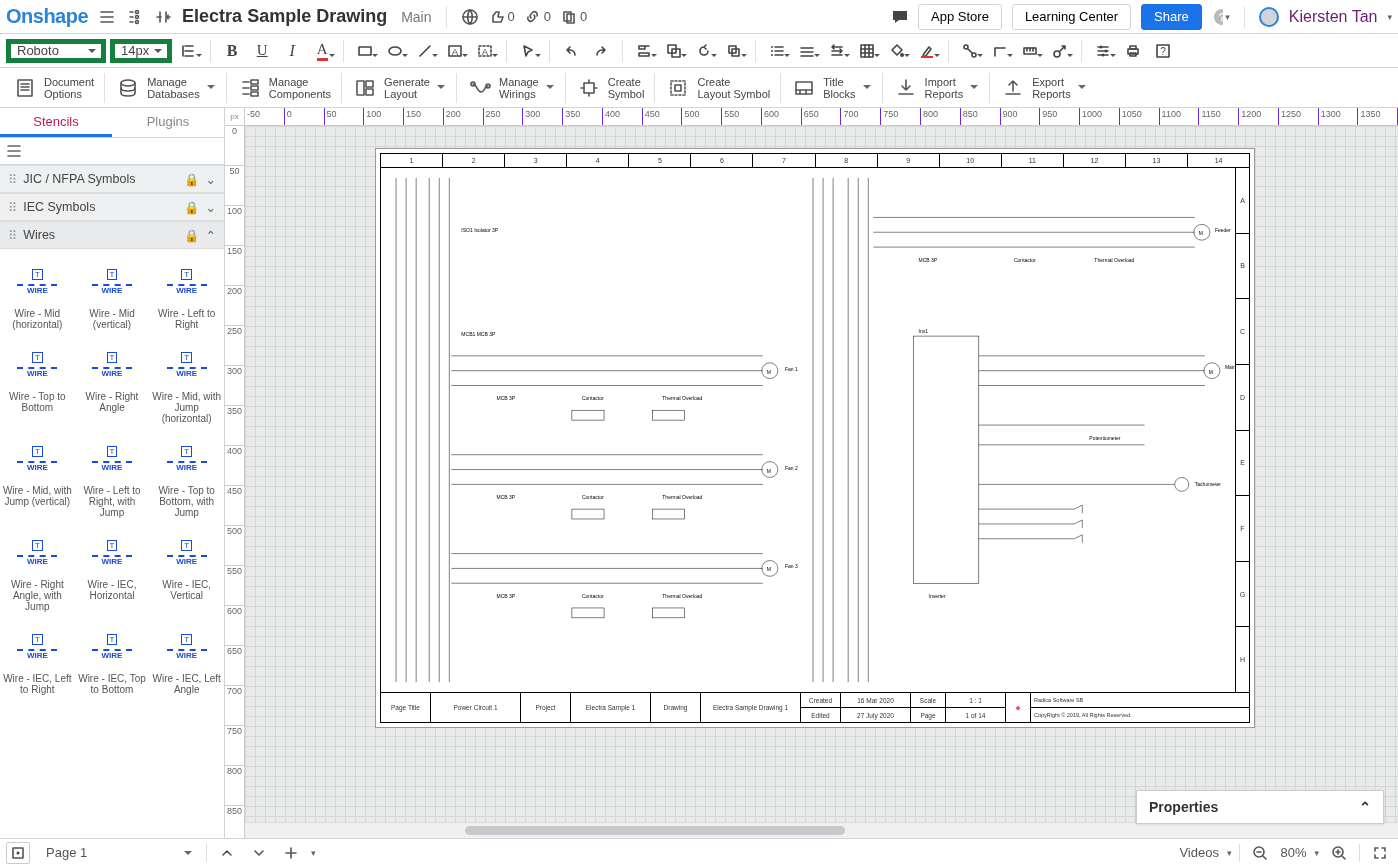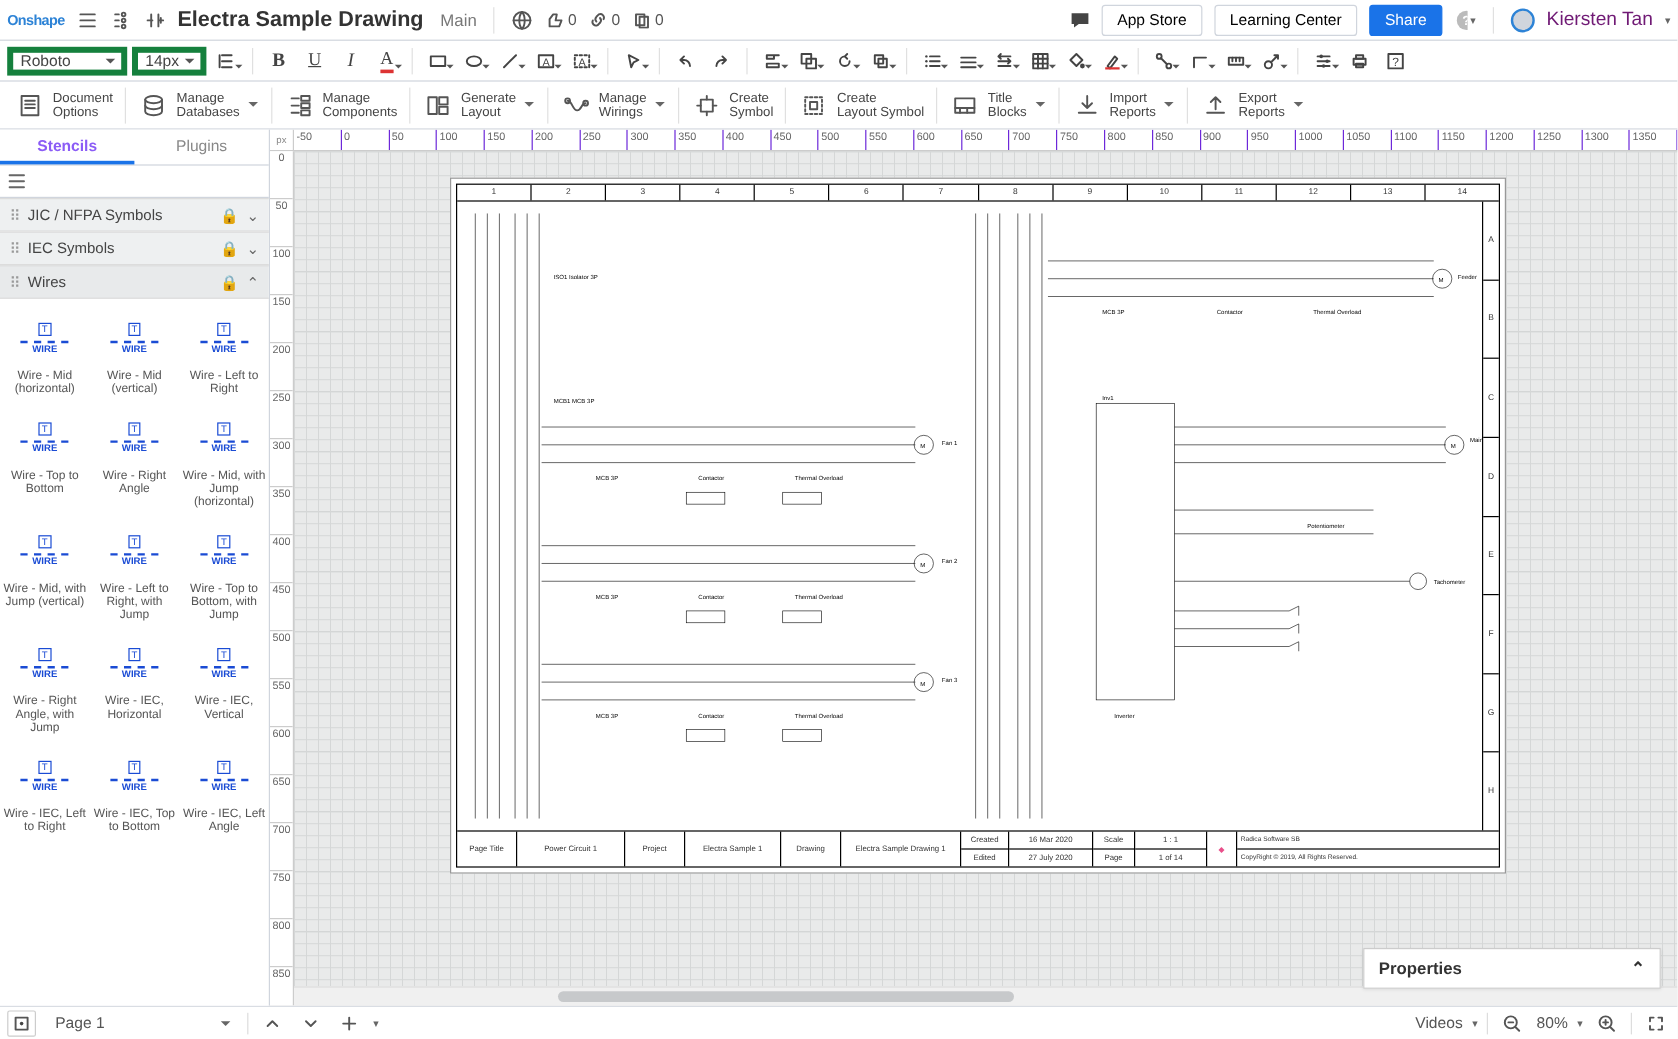--- a/index.html
+++ b/index.html
@@ -15,21 +15,21 @@
   --panel-header-bg:#f2f2f2;
   --grid-bg:#e9eaea;
   --grid-minor:#d5d7d7;
 }
 *{box-sizing:border-box;}
 html,body{margin:0;padding:0;height:100%;font-family:"Arial","Helvetica Neue",sans-serif;font-size:13px;color:var(--text);overflow:hidden;background:#fff;}
 svg{display:block;}
 
 
 .topbar{display:flex;align-items:center;height:34px;padding:0 6px;border-bottom:1px solid var(--border);gap:10px;}
-.logo{font-weight:700;font-size:12px;letter-spacing:-.5px;display:flex;align-items:baseline;}
+.logo{font-weight:700;font-size:20px;letter-spacing:-.5px;display:flex;align-items:baseline;}
 .logo .o1{color:#2d83d6;}
 .logo .rest{color:#2d83d6;}
 .tb-ico{width:18px;height:18px;display:flex;align-items:center;justify-content:center;color:#555;cursor:pointer;}
 .doc-title{font-size:18px;font-weight:700;color:#333;}
 .branch-name{font-size:14px;color:#777;margin-left:4px;}
 .topbar .spacer{flex:1;}
 .top-btn{height:26px;padding:0 12px;display:flex;align-items:center;border:1px solid var(--border);border-radius:3px;background:#fff;font-size:13px;cursor:pointer;}
 .top-btn.primary{background:#1a73e8;border-color:#1a73e8;color:#fff;font-weight:500;}
 .stat{display:flex;align-items:center;gap:4px;color:#555;font-size:13px;}
 .avatar{width:20px;height:20px;border-radius:50%;background:#d0d5dd;border:2px solid #2d83d6;}
@@ -53,21 +53,21 @@
 .rib-item .rlabel{line-height:12px;}
 .rib-sep{width:1px;height:30px;background:#e0e0e0;margin:0 2px;}
 .rib-dd{width:10px;display:flex;align-items:center;justify-content:center;}
 .rib-dd::after{content:"";border:4px solid transparent;border-top-color:#666;margin-top:3px;}
 
 
 .body{display:flex;height:calc(100% - 34px - 34px - 40px - 28px);}
 .sidebar{width:225px;min-width:225px;border-right:1px solid var(--border);display:flex;flex-direction:column;background:#fff;}
 .side-tabs{display:flex;height:30px;border-bottom:1px solid var(--border);}
 .side-tab{flex:1;display:flex;align-items:center;justify-content:center;font-size:13px;color:#888;cursor:pointer;border-bottom:3px solid transparent;}
-.side-tab.active{color:#8b5cf6;border-bottom-color:#1a73e8;font-weight:bold;}
+.side-tab.active{color:#be185d;border-bottom-color:#1a73e8;}
 .search-row{display:flex;align-items:center;gap:6px;padding:5px 6px;border-bottom:1px solid var(--border);}
 .search-box{flex:1;height:26px;border:1px solid #ccc;border-radius:3px;display:flex;align-items:center;padding:0 6px;color:#888;gap:6px;}
 .search-box input{border:none;outline:none;flex:1;font-size:13px;}
 .cat-row{display:flex;align-items:center;height:28px;padding:0 8px;background:#eef0f1;border-bottom:1px solid #dcdcdc;border-top:1px solid #dcdcdc;font-size:12.5px;color:#444;gap:6px;cursor:pointer;}
 .cat-row .lock{margin-left:auto;color:#999;}
 .cat-row .chev{color:#666;}
 .sym-grid{flex:1;overflow:auto;padding:4px 0 8px;}
 .sym-row{display:flex;}
 .sym-cell{flex:1;display:flex;flex-direction:column;align-items:center;padding:6px 2px;font-size:10px;text-align:center;cursor:pointer;}
 .sym-thumb{width:58px;height:46px;display:flex;flex-direction:column;align-items:center;justify-content:center;position:relative;}

